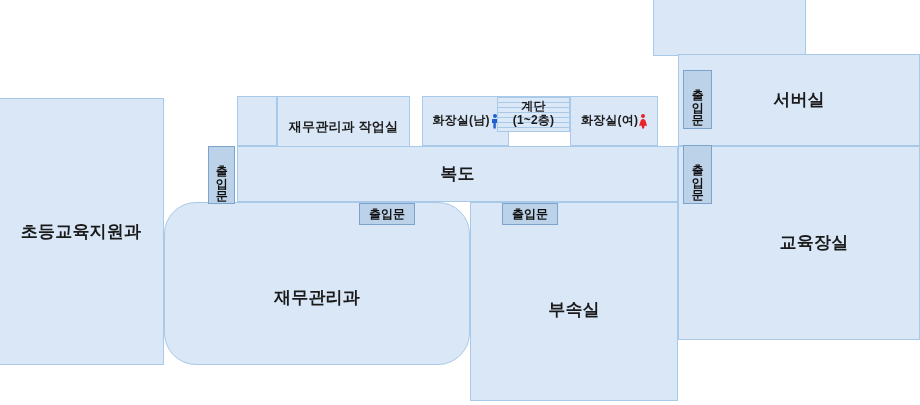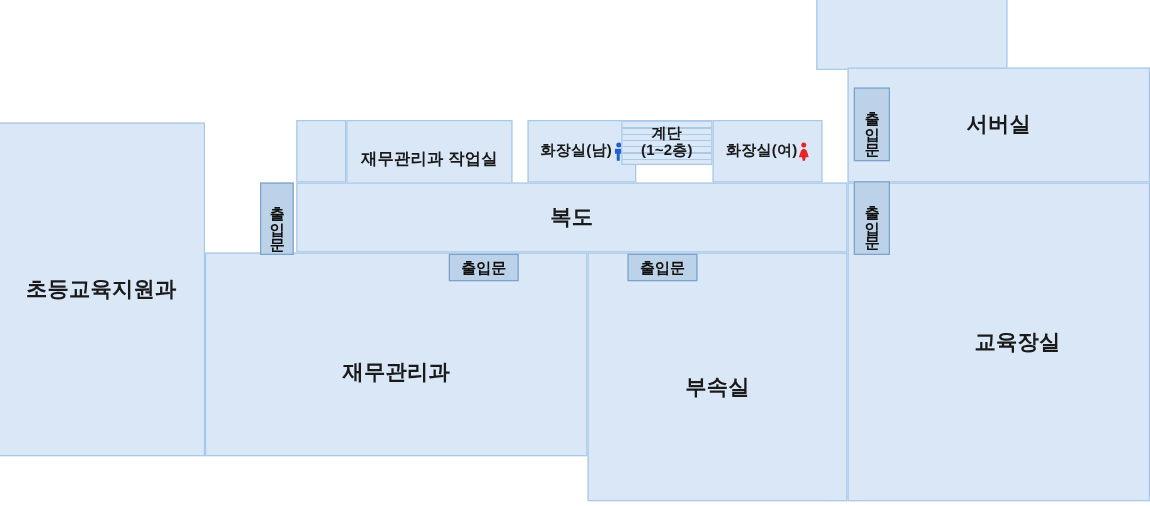--- a/index.html
+++ b/index.html
@@ -132,21 +132,21 @@
 <body>
 
 <div id="floorplan">
 
   <div class="room" style="left:653px; top:-2px; width:153px; height:58px;"></div>
 
   <div class="room" style="left:678px; top:54px; width:242px; height:92px;">
     <span class="room-label">서버실</span>
   </div>
 
-  <div class="room" style="left:678px; top:146px; width:242px; height:255px;padding-left:30px;">
+  <div class="room" style="left:678px; top:146px; width:242px; height:194px;padding-left:30px;">
     <span class="room-label">교육장실</span>
   </div>
 
   <div class="room" style="left:-2px; top:98px; width:166px; height:267px;">
     <span class="room-label">초등교육지원과</span>
   </div>
 
   <div class="room" style="left:237px; top:96px; width:40px; height:50px;"></div>
 
   <div class="room" style="left:277px; top:96px; width:133px; height:62px;">
@@ -177,21 +177,21 @@
         <span class="head"></span>
           <span class="body-f"></span>
       </span>
     </span>
   </div>
 
   <div class="room" style="left:237px; top:146px; width:441px; height:56px;">
     <span class="room-label">복도</span>
   </div>
 
-  <div class="room" style="left:164px; top:202px; width:306px; height:163px;">
+  <div class="room" style="left:164px; top:202px; width:306px; height:163px;border-radius:32px;">
     <span class="room-label" style="position:relative; top:14px;">재무관리과</span>
   </div>
 
   <div class="room" style="left:470px; top:202px; width:208px; height:199px;">
     <span class="room-label" style="position:relative; top:8px;">부속실</span>
   </div>
 
   <div class="door vertical" style="left:208px; top:146px; width:27px; height:58px;">
     <span class="door-label">출입문</span>
   </div>

